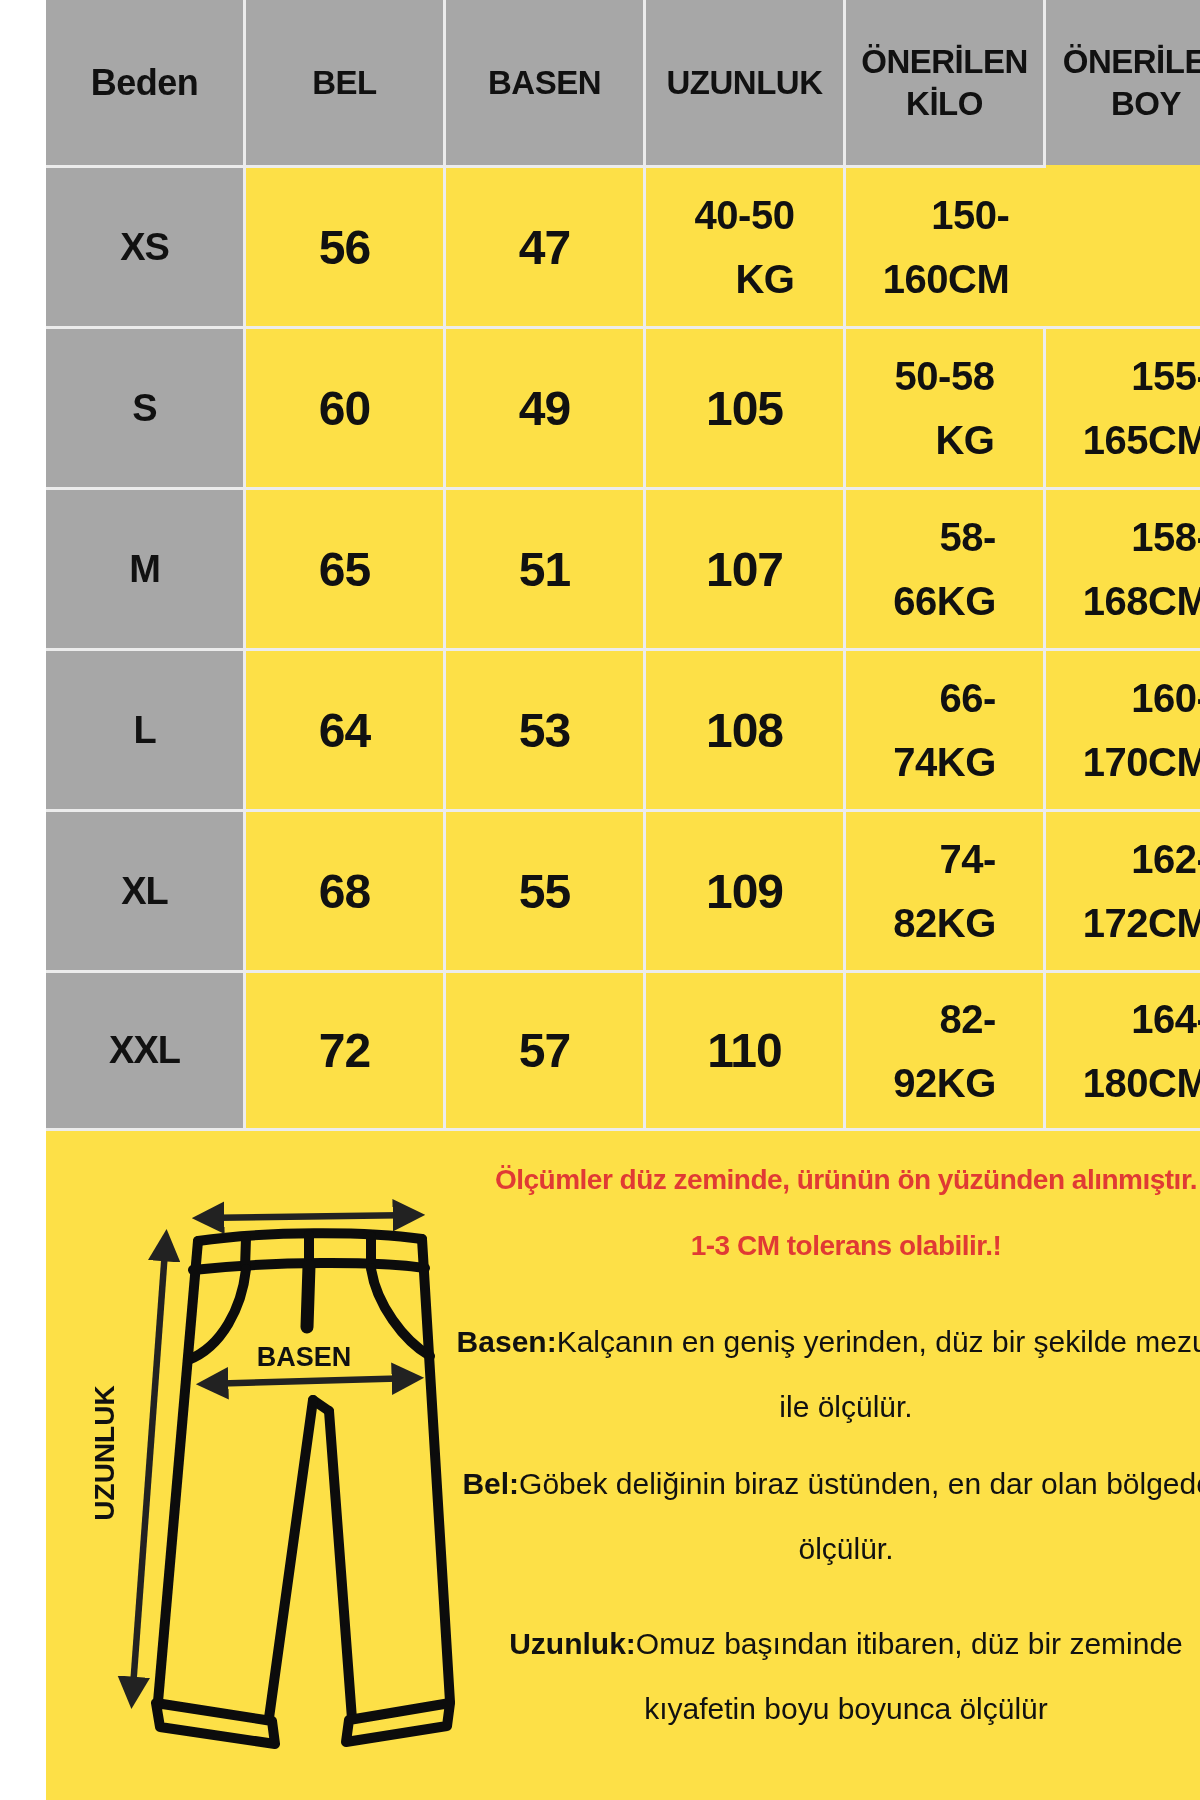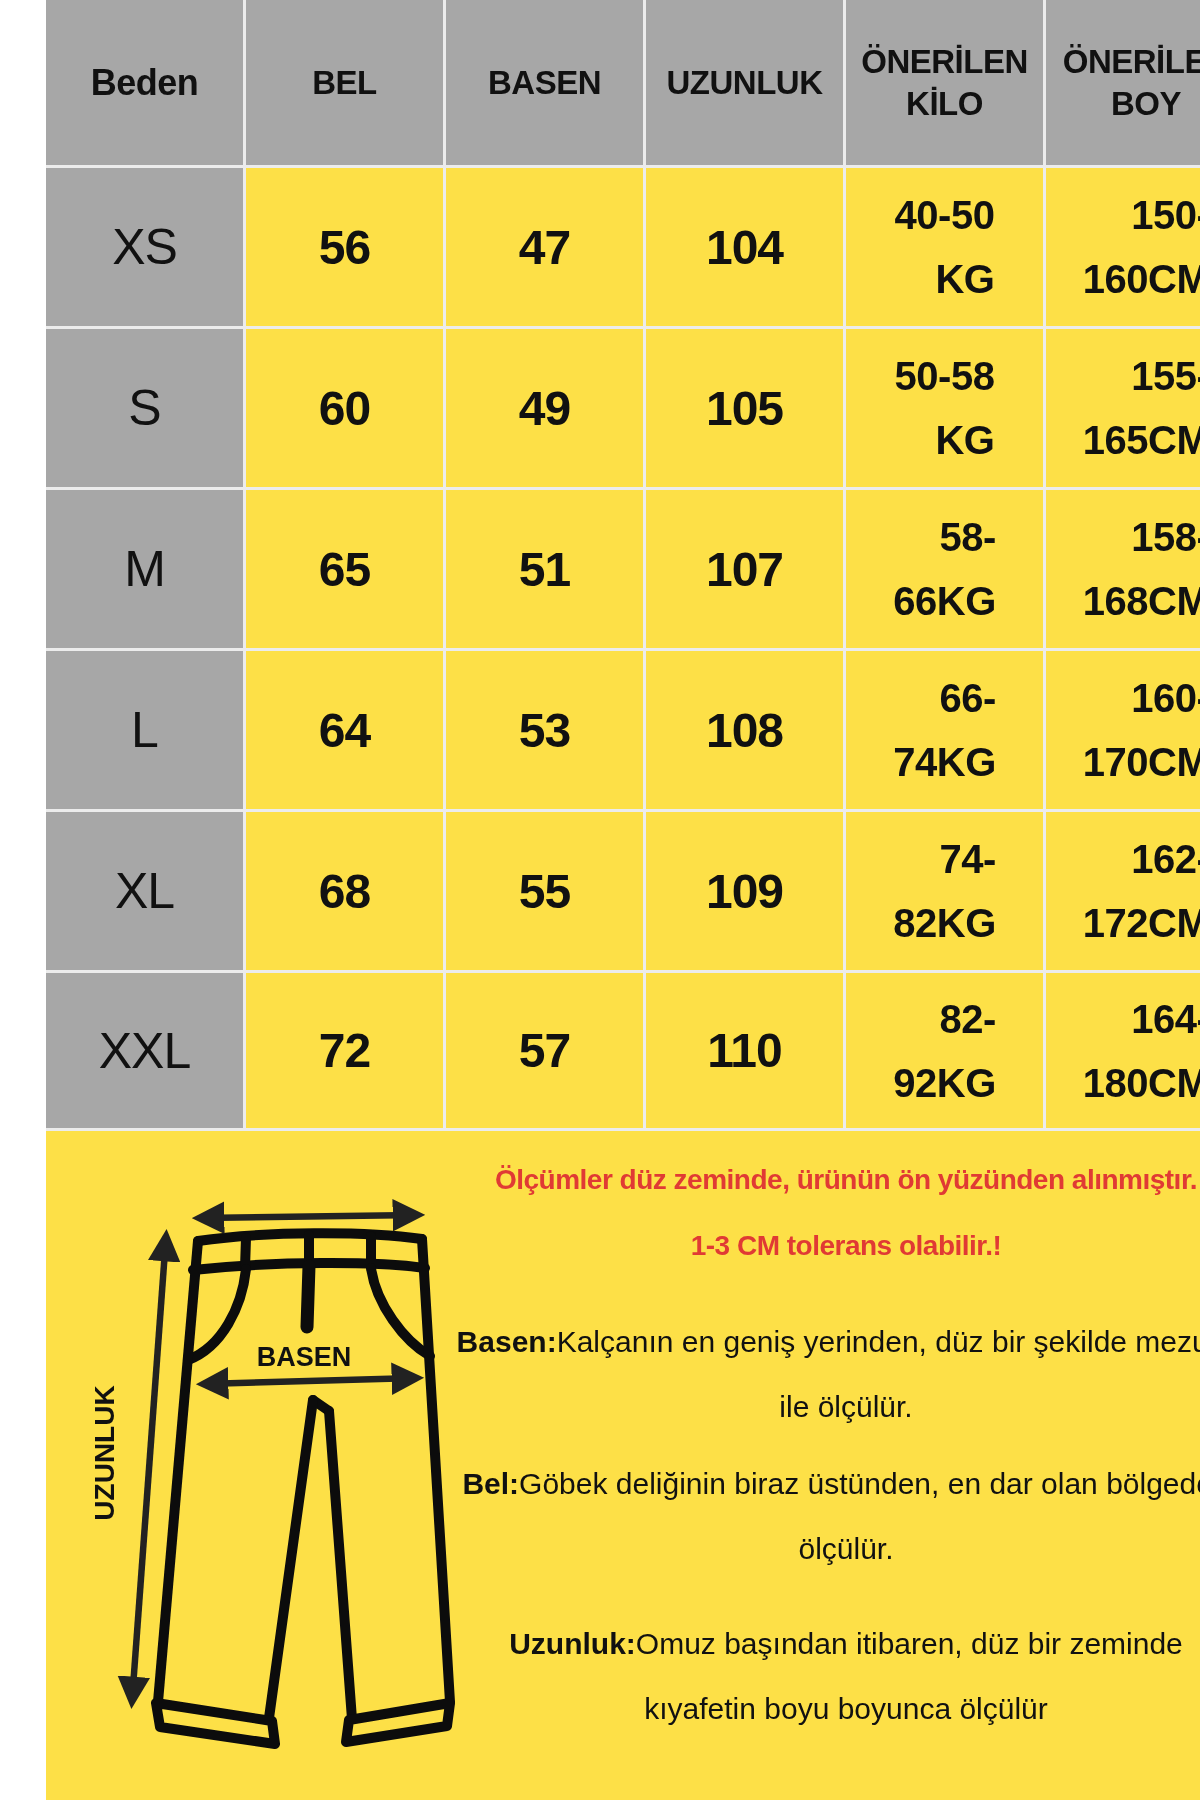--- a/index.html
+++ b/index.html
@@ -41,22 +41,22 @@
   .th {
     background: #a7a7a7;
     font-weight: bold;
     font-size: 33px;
     line-height: 42px;
     letter-spacing: -0.5px;
   }
   .th.first { font-size: 36px; }
   .td.size {
     background: #a7a7a7;
-    font-weight: normal;
-    font-size: 50px;
+    font-weight: bold;
+    font-size: 38px;
     letter-spacing: -1px;
   }
   .td.num { font-weight: bold; font-size: 48px; letter-spacing: -1px; }
   .td.range {
     font-weight: bold;
     font-size: 40px;
     line-height: 64px;
     letter-spacing: -0.5px;
     text-align: right;
   }
@@ -118,21 +118,20 @@
       <div class="td th">ÖNERİLEN
 KİLO</div>
       <div class="td th">ÖNERİLEN
 BOY</div>
     </div>
 
     <div class="tr">
       <div class="td size">XS</div>
       <div class="td num">56</div>
       <div class="td num">47</div>
-      <div class="td num">104</div>
       <div class="td range">40-50
 KG</div>
       <div class="td range">150-
 160CM</div>
     </div>
 
     <div class="tr">
       <div class="td size">S</div>
       <div class="td num">60</div>
       <div class="td num">49</div>

